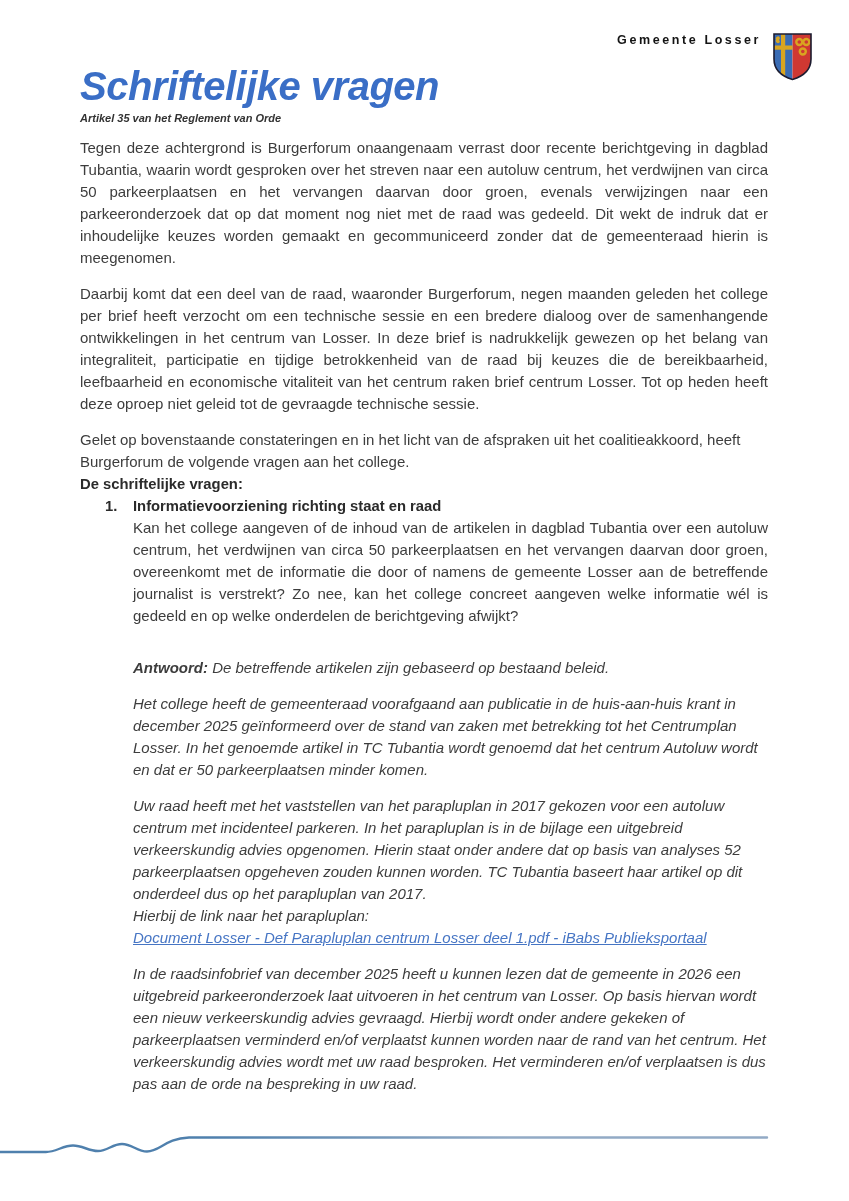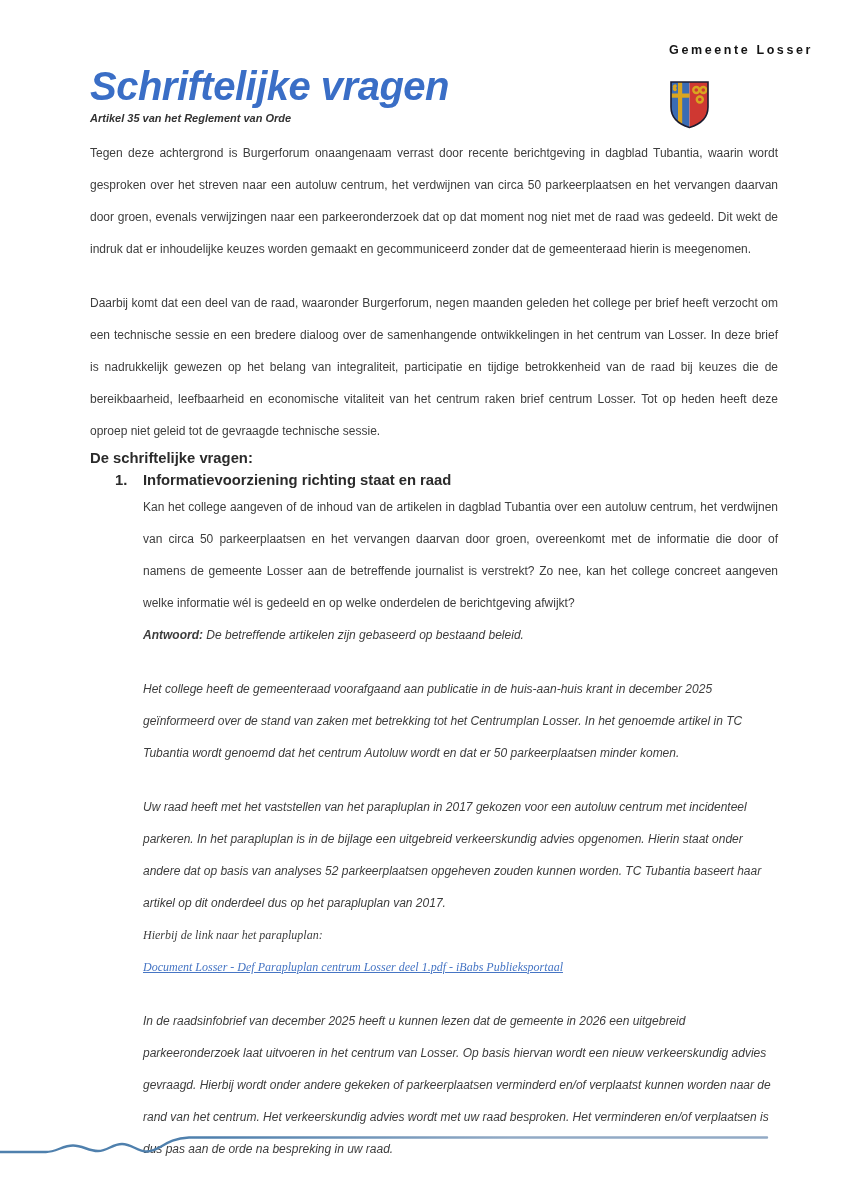--- a/index.html
+++ b/index.html
@@ -17,67 +17,67 @@
   html,body{background:#fff;}
   body{font-family:"Liberation Sans","DejaVu Sans",sans-serif;color:var(--text);}
   .page{
     position:relative;
     width:849px;height:1201px;
     background:#fff;
     overflow:hidden;
   }
   
   .org-header{
-    position:absolute;top:42px;right:36px;
-    display:flex;align-items:flex-start;gap:23px;flex-direction:column;
+    position:absolute;top:32px;right:36px;
+    display:flex;align-items:flex-start;gap:11px;
   }
   .org-name{
     font-size:12.5px;font-weight:700;color:#141414;
     letter-spacing:2.6px;line-height:14px;margin-top:1px;
     white-space:nowrap;
   }
   .coat-of-arms{display:block;}
   
   .content{
-    position:absolute;top:0;left:90px;width:688px;
+    position:absolute;top:0;left:80px;width:688px;
   }
   .doc-title{
     margin-top:64px;
     font-size:40px;font-weight:700;font-style:italic;
     color:var(--title-blue);
     letter-spacing:-0.5px;
     line-height:44px;
   }
   .doc-subtitle{
     margin-top:3px;
     font-size:11px;font-style:italic;font-weight:600;
     color:#333;
     line-height:15px;
   }
   p.body{
-    font-size:12px;line-height:32px;color:var(--text);
+    font-size:15px;line-height:22px;color:var(--text);
   }
   .justify{text-align:justify;}
   .mt-first{margin-top:11px;}
-  .mt-para{margin-top:22px;}
+  .mt-para{margin-top:14px;}
   .section-heading{
     font-size:14.8px;font-weight:700;color:var(--heading-text);
     line-height:22px;
   }
   .q-item-title{
     display:flex;
     font-size:14.8px;font-weight:700;color:var(--heading-text);
     line-height:22px;
   }
   .q-num{width:28px;margin-left:25px;flex:0 0 auto;}
   .indent{margin-left:53px;width:635px;}
   .italic{font-style:italic;}
   .answer-label{font-weight:700;font-style:italic;}
-  .answer-first{}
-  .tight{margin-top:0;font-family:Liberation Serif, serif;}
+  .answer-first{margin-top:30px;}
+  .tight{margin-top:0;}
   .doc-link{
     color:var(--link-blue);
     font-style:italic;
     text-decoration:underline;
     cursor:pointer;
   }
   
   .wave-wrap{
     position:absolute;left:0;top:1118px;width:849px;height:50px;
   }
@@ -112,20 +112,21 @@
     </svg>
   </div>
 
   <div class="content">
 
     <h1 class="doc-title">Schriftelijke vragen</h1>
     <div class="doc-subtitle">Artikel 35 van het Reglement van Orde</div>
 
     <p class="body justify mt-first">Tegen deze achtergrond is Burgerforum onaangenaam verrast door recente berichtgeving in dagblad Tubantia, waarin wordt gesproken over het streven naar een autoluw centrum, het verdwijnen van circa 50 parkeerplaatsen en het vervangen daarvan door groen, evenals verwijzingen naar een parkeeronderzoek dat op dat moment nog niet met de raad was gedeeld. Dit wekt de indruk dat er inhoudelijke keuzes worden gemaakt en gecommuniceerd zonder dat de gemeenteraad hierin is meegenomen.</p>
     <p class="body justify mt-para">Daarbij komt dat een deel van de raad, waaronder Burgerforum, negen maanden geleden het college per brief heeft verzocht om een technische sessie en een bredere dialoog over de samenhangende ontwikkelingen in het centrum van Losser. In deze brief is nadrukkelijk gewezen op het belang van integraliteit, participatie en tijdige betrokkenheid van de raad bij keuzes die de bereikbaarheid, leefbaarheid en economische vitaliteit van het centrum raken brief centrum Losser. Tot op heden heeft deze oproep niet geleid tot de gevraagde technische sessie.</p>
+    <p class="body mt-para">Gelet op bovenstaande constateringen en in het licht van de afspraken uit het coalitieakkoord, heeft Burgerforum de volgende vragen aan het college.</p>
 
     <div class="section-heading">De schriftelijke vragen:</div>
 
     <div class="q-item-title">
       <span class="q-num">1.</span>
       <span>Informatievoorziening richting staat en raad</span>
     </div>
 
     <p class="body justify indent">Kan het college aangeven of de inhoud van de artikelen in dagblad Tubantia over een autoluw centrum, het verdwijnen van circa 50 parkeerplaatsen en het vervangen daarvan door groen, overeenkomt met de informatie die door of namens de gemeente Losser aan de betreffende journalist is verstrekt? Zo nee, kan het college concreet aangeven welke informatie wél is gedeeld en op welke onderdelen de berichtgeving afwijkt?</p>
 

